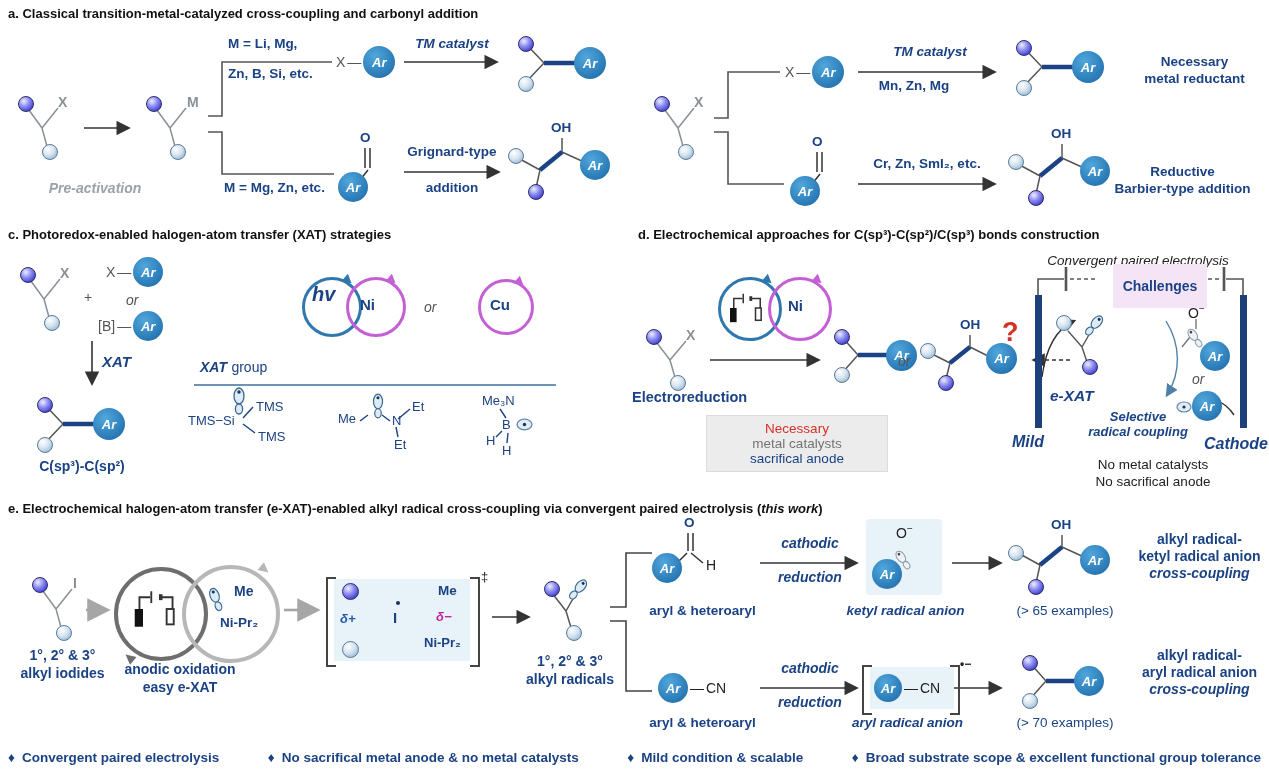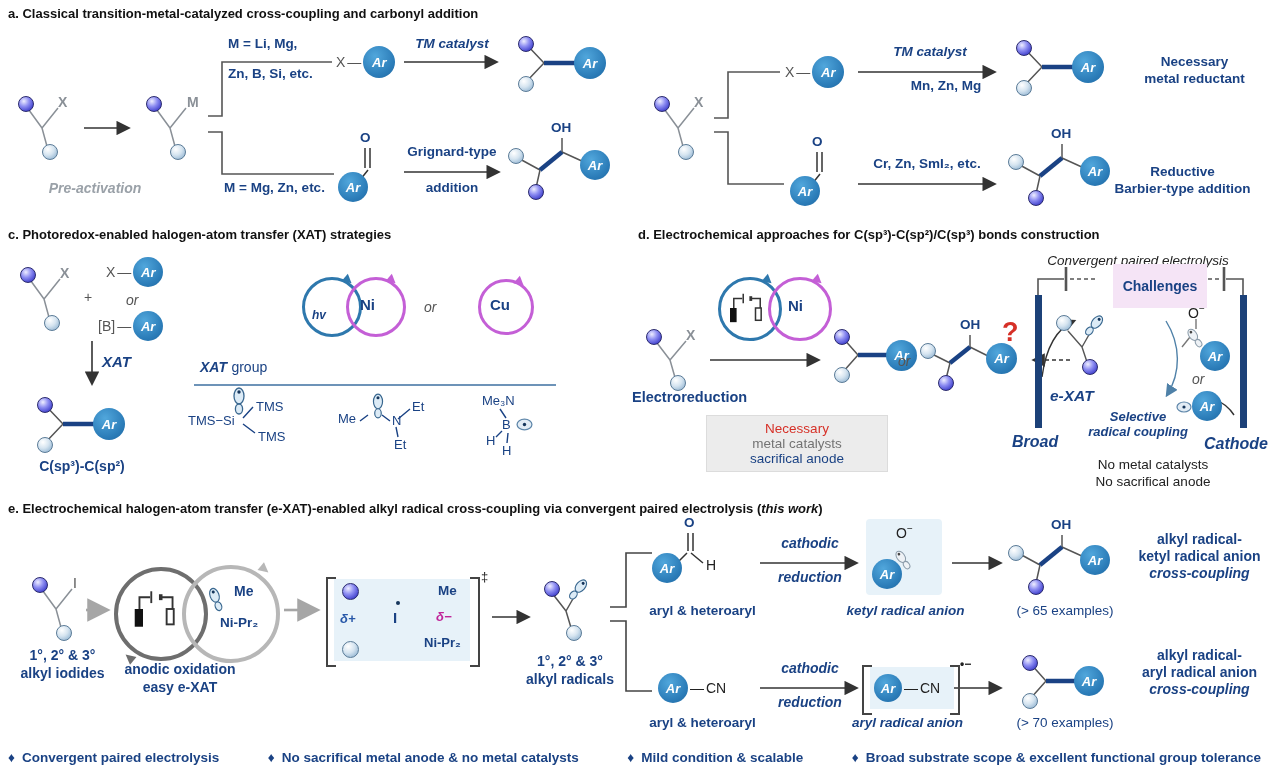--- a/index.html
+++ b/index.html
@@ -131,21 +131,21 @@
     </svg>
     <span class="ball bB" style="left:24px;top:96px"></span>
     <span class="ball bL" style="left:48px;top:144px"></span>
     <span class="abs atomg" style="left:64px;top:94px">X</span>
     <div class="abs flexrow" style="left:155px;top:56px">
       <span class="atomd">X</span>
       <span class="atomd">—</span>
       <span class="arcI" style="width:32px;height:32px">Ar</span>
     </div>
     <div class="abs nbi ctr" style="left:240px;top:44px;width:120px">TM catalyst</div>
-    <div class="abs nb ctr" style="left:256px;top:78px;width:120px">Mn, Zn, Mg</div>
+    <div class="abs nb ctr" style="left:224px;top:78px;width:120px">Mn, Zn, Mg</div>
     <span class="ball bB" style="left:386px;top:40px"></span>
     <span class="ball bL" style="left:386px;top:80px"></span>
     <span class="arc" style="left:442px;top:51px;width:32px;height:32px">Ar</span>
     <div class="abs nb ctr" style="left:492px;top:54px;width:145px">Necessary</div>
     <div class="abs nb ctr" style="left:492px;top:71px;width:145px">metal reductant</div>
     <span class="abs navyatom" style="left:182px;top:134px">O</span>
     <span class="arc" style="left:160px;top:176px;width:30px;height:30px">Ar</span>
     <div class="abs nb ctr" style="left:222px;top:156px;width:150px">Cr, Zn, SmI₂, etc.</div>
     <span class="abs navyatom" style="left:421px;top:126px">OH</span>
     <span class="ball bL" style="left:378px;top:154px"></span>
@@ -190,21 +190,21 @@
       <span class="atomd">—</span>
       <span class="arcI" style="width:30px;height:30px">Ar</span>
     </div>
     <span class="abs nbi" style="left:102px;top:138px;font-size:15px">XAT</span>
     <span class="ball bB" style="left:37px;top:182px"></span>
     <span class="ball bL" style="left:37px;top:222px"></span>
     <span class="arc" style="left:93px;top:193px;width:32px;height:32px">Ar</span>
     <div class="abs nb ctr" style="left:12px;top:243px;width:140px;font-size:14px">C(sp³)-C(sp²)</div>
     <div class="ring rBlue" style="left:302px;top:62px;width:54px;height:54px"></div>
     <div class="ring rMag" style="left:346px;top:62px;width:54px;height:54px"></div>
-    <span class="abs nbi" style="left:312px;top:93px;font-size:12px">hv</span>
+    <span class="abs nbi" style="left:312px;top:68px;font-size:20px">hv</span>
     <span class="abs nb" style="left:360px;top:81px;font-size:15px">Ni</span>
     <span class="abs atomd ital" style="left:424px;top:84px">or</span>
     <div class="ring rMag" style="left:478px;top:64px;width:50px;height:50px"></div>
     <span class="abs nb" style="left:490px;top:81px;font-size:15px">Cu</span>
     <div class="abs" style="left:200px;top:143px">
       <span class="nbi" style="font-size:14px">XAT</span>
       <span class="nreg" style="font-size:14px">group</span>
     </div>
 
     <span class="abs nreg" style="left:188px;top:198px">TMS−Si</span>
@@ -316,21 +316,21 @@
     </svg>
     <span class="arc" style="left:570px;top:126px;width:30px;height:30px">Ar</span>
     <span class="abs atomd ital" style="left:562px;top:156px">or</span>
     <svg width="16" height="12" style="left:546px;top:186px" viewBox="0 0 16 12">
       <ellipse cx="8" cy="6" rx="7" ry="5" fill="#e2ecf5" stroke="#5f87aa" stroke-width="1.2"></ellipse>
       <circle cx="8" cy="6" r="1.6" fill="#16365c"></circle>
     </svg>
     <span class="arc" style="left:562px;top:176px;width:30px;height:30px">Ar</span>
     <div class="abs nbi ctr" style="left:448px;top:194px;width:120px;font-size:13px">Selective</div>
     <div class="abs nbi ctr" style="left:442px;top:209px;width:132px;font-size:13px">radical coupling</div>
-    <span class="abs nbi" style="left:382px;top:218px;font-size:16px">Broad</span>
+    <span class="abs nbi" style="left:382px;top:218px;font-size:16px">Mild</span>
     <span class="abs nbi" style="left:574px;top:220px;font-size:16px">Cathode</span>
     <div class="abs dk ctr" style="left:448px;top:242px;width:150px;font-size:13.5px">No metal catalysts</div>
     <div class="abs dk ctr" style="left:448px;top:259px;width:150px;font-size:13.5px">No sacrifical anode</div>
     <div class="graybox" style="left:76px;top:200px;width:160px">
       <div style="color:#d63027">Necessary</div>
       <div style="color:#737373">metal catalysts</div>
       <div style="color:#1a4284">sacrifical anode</div>
     </div>
   </section>
 

